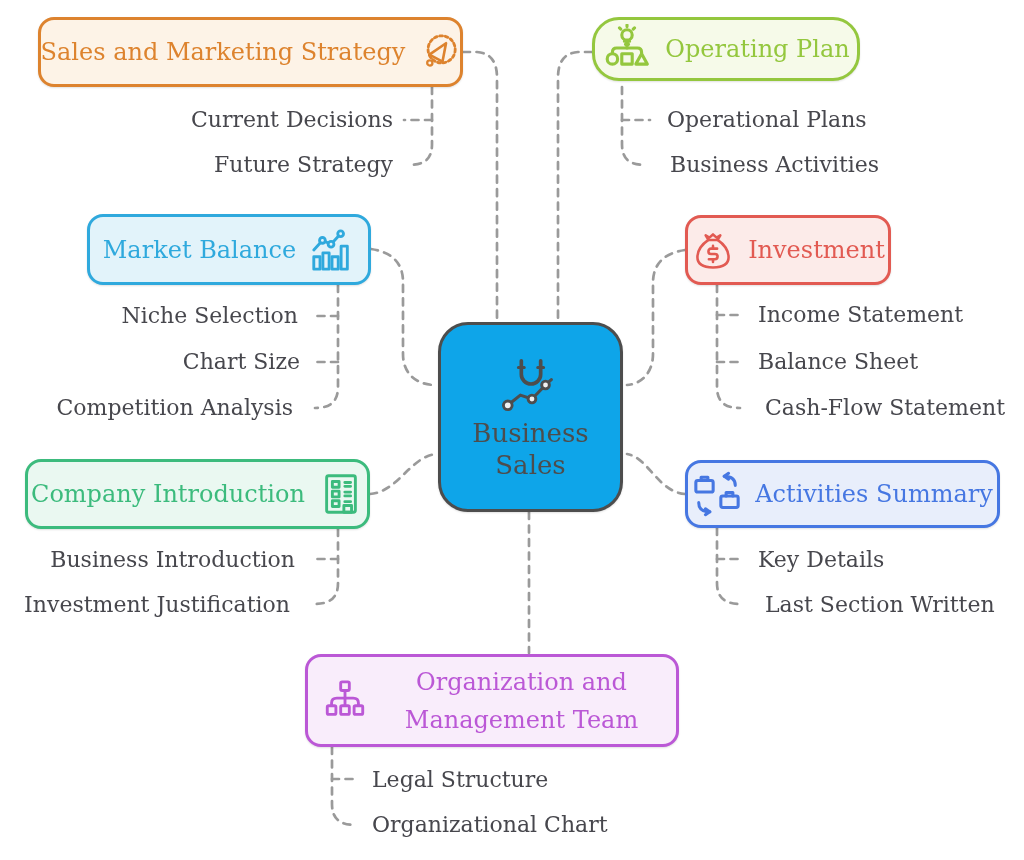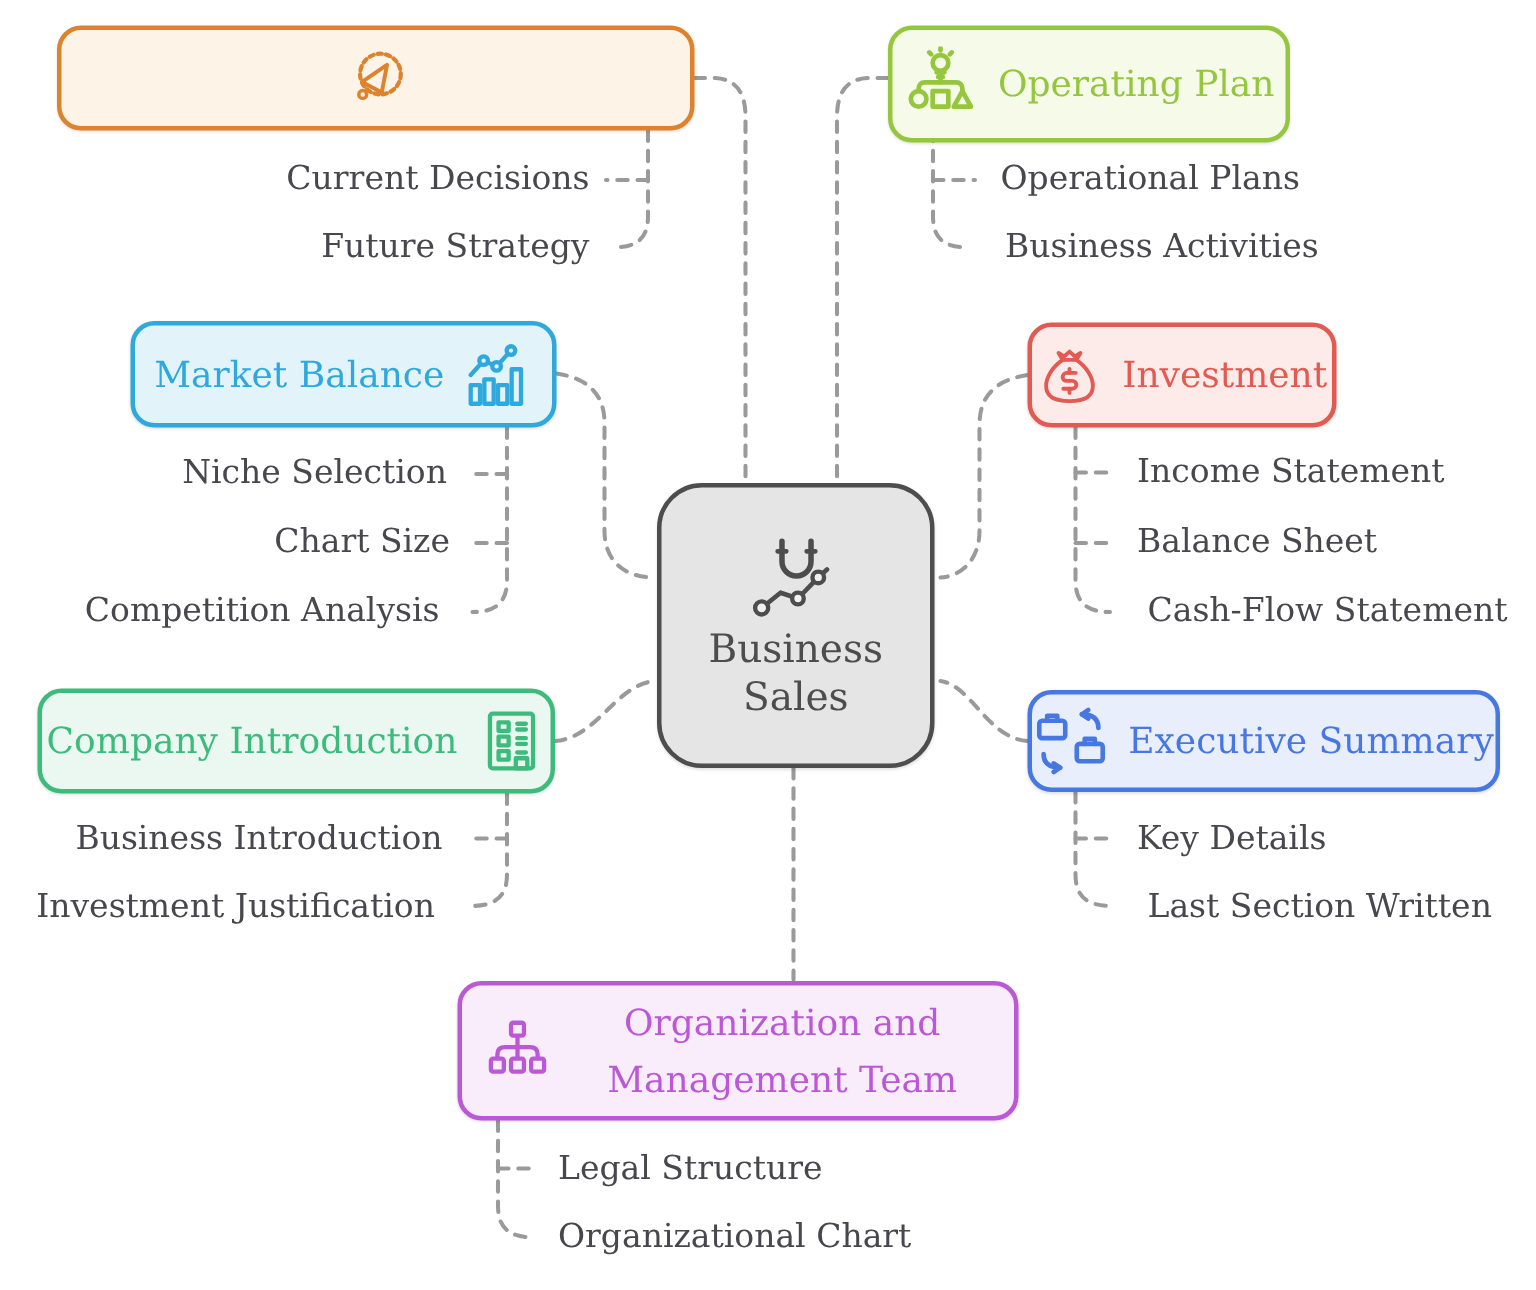--- a/index.html
+++ b/index.html
@@ -11,21 +11,21 @@
   #connector-layer path{fill:none;stroke-width:2.7;stroke-dasharray:7 6.5;stroke-linecap:round;}
   .node{
     position:absolute;z-index:1;box-sizing:border-box;
     display:flex;align-items:center;justify-content:center;gap:13px;
     border:3px solid currentColor;border-radius:16px;
     font-size:24px;white-space:nowrap;
     box-shadow:0 1px 2px rgba(0,0,0,0.12);
   }
   .node .icon{display:flex;align-items:center;justify-content:center;flex:0 0 auto;}
   #node-sales{left:38px;top:17px;width:425px;height:70px;}
-  #node-operating{left:592px;top:17px;width:268px;height:78px;}
+  #node-operating{left:592px;top:17px;width:268px;height:64px;border-radius:27px;}
   #node-market{left:87px;top:214px;width:284px;height:71px;}
   #node-financials{left:685px;top:215px;width:206px;height:70px;}
   #node-company{left:25px;top:459px;width:345px;height:70px;}
   #node-executive{left:685px;top:460px;width:315px;height:68px;}
   #node-organization{left:305px;top:654px;width:374px;height:93px;padding:0 14px;}
   #node-organization .label{white-space:normal;text-align:center;line-height:38px;}
   #node-center{
     left:438px;top:322px;width:185px;height:190px;
     border-radius:30px;border-width:3.5px;
     flex-direction:column;gap:3px;font-size:26px;line-height:32px;
@@ -85,20 +85,21 @@
 
     <path d="M717,528 V583 C717,597 724,604 741,604"></path>
     <path d="M717,559 H744"></path>
 
     <path d="M332,747 V804 C332,818 339,825 356,825"></path>
     <path d="M332,779 H358"></path>
   </g>
 </svg>
 
 <div class="node" id="node-sales" style="color: rgb(221, 131, 46); background: rgb(253, 243, 231);">
+  <span class="label">Sales and Marketing Strategy</span>
   <span class="icon">
     <svg width="42" height="42" viewBox="0 0 48 48">
       <g fill="none" stroke="currentColor" stroke-linecap="round" stroke-linejoin="round">
         <circle cx="27" cy="21" r="15.5" stroke-width="3.2" stroke-dasharray="3.3 3.1"></circle>
         <path d="M13,27 L32,14 L28,35 Z" stroke-width="3"></path>
         <circle cx="13.5" cy="36.5" r="3" stroke-width="2.6"></circle>
       </g>
     </svg>
   </span>
 </div>
@@ -177,41 +178,41 @@
         <path d="M9.5,12 V8.5 H16.5 V12"></path>
         <rect x="30" y="28" width="18" height="12" rx="2"></rect>
         <path d="M35.5,28 V24.5 H42.5 V28"></path>
         <path d="M45,17 C45,10.5 41,7.5 33.5,7.5"></path>
         <path d="M33.5,7.5 L38,4.5 M33.5,7.5 L38,10.5"></path>
         <path d="M7,35 C7,41.5 11,44.5 18.5,44.5"></path>
         <path d="M18.5,44.5 L14,41.5 M18.5,44.5 L14,47.5"></path>
       </g>
     </svg>
   </span>
-  <span class="label">Executive Summary</span>
+  <span class="label">Activities Summary</span>
 </div>
 
 <div class="node" id="node-organization" style="color: rgb(187, 88, 214); background: rgb(249, 237, 251);">
   <span class="icon">
     <svg width="46" height="46" viewBox="0 0 48 48">
       <g fill="none" stroke="currentColor" stroke-width="3" stroke-linejoin="round">
         <rect x="19.5" y="4" width="9" height="9" rx="1.5"></rect>
         <path d="M24,13 V21"></path>
         <path d="M10,29 V26 C10,22.5 12,21 15.5,21 H32.5 C36,21 38,22.5 38,26 V29"></path>
         <path d="M24,21 V29"></path>
         <rect x="5.5" y="29" width="9" height="9" rx="1.5"></rect>
         <rect x="19.5" y="29" width="9" height="9" rx="1.5"></rect>
         <rect x="33.5" y="29" width="9" height="9" rx="1.5"></rect>
       </g>
     </svg>
   </span>
   <span class="label">Organization and Management Team</span>
 </div>
 
-<div class="node" id="node-center" style="color: rgb(77, 77, 77); background: #e5e5e5;">
+<div class="node" id="node-center" style="color: rgb(77, 77, 77); background: #0ea5e9;">
   <span class="icon">
     <svg width="70" height="60" viewBox="0 0 72 62">
       <g fill="none" stroke="currentColor" stroke-linecap="round" stroke-linejoin="round">
         <path d="M26,7 V21 A10,10 0 0 0 46,21 V7" stroke-width="3.8"></path>
         <path d="M23,14 H29 M43,14 H49" stroke-width="3.2"></path>
         <path d="M12,53 L25,42.5 L37,46.5 L51,32 L57,26.5" stroke-width="3.2"></path>
         <circle class="bgfill" cx="12" cy="53" r="4.5" stroke-width="3"></circle>
         <circle class="bgfill" cx="37" cy="46.5" r="4" stroke-width="3"></circle>
         <circle class="bgfill" cx="51" cy="32" r="4" stroke-width="3"></circle>
       </g>

